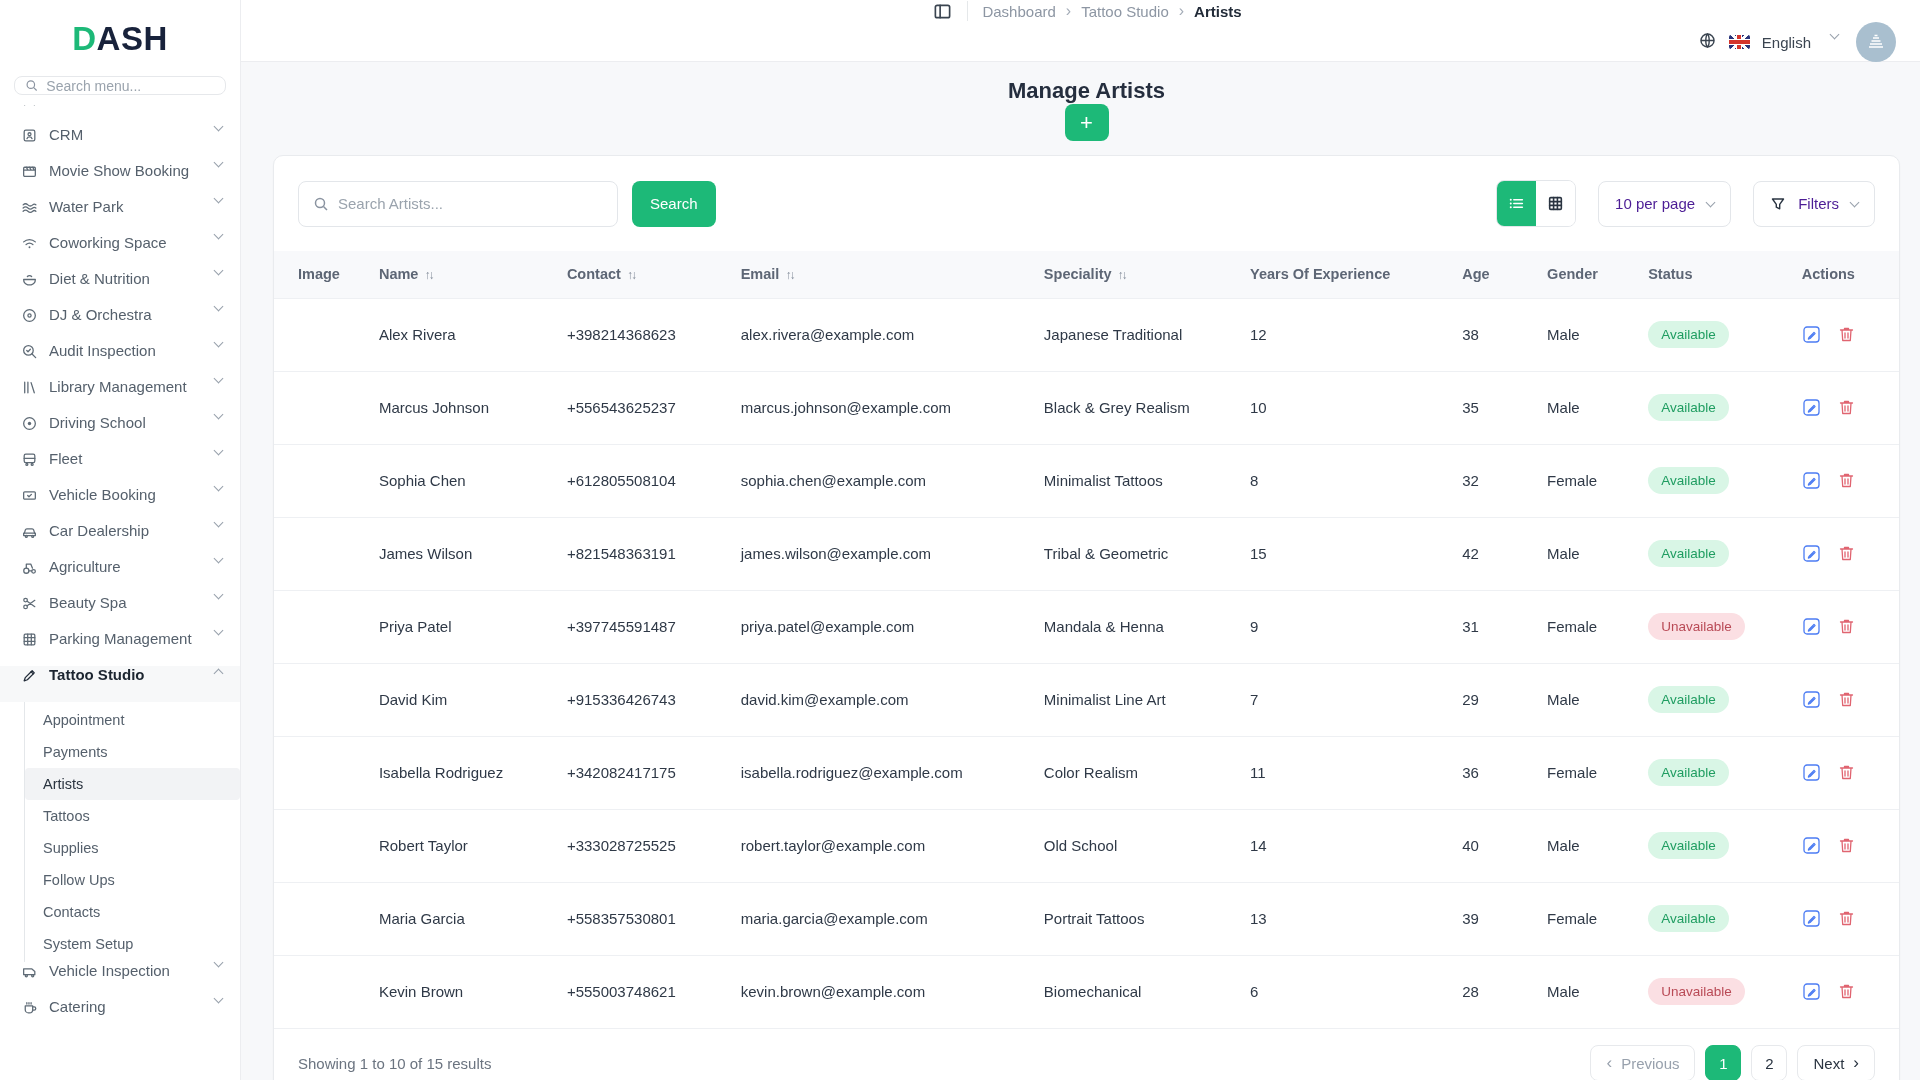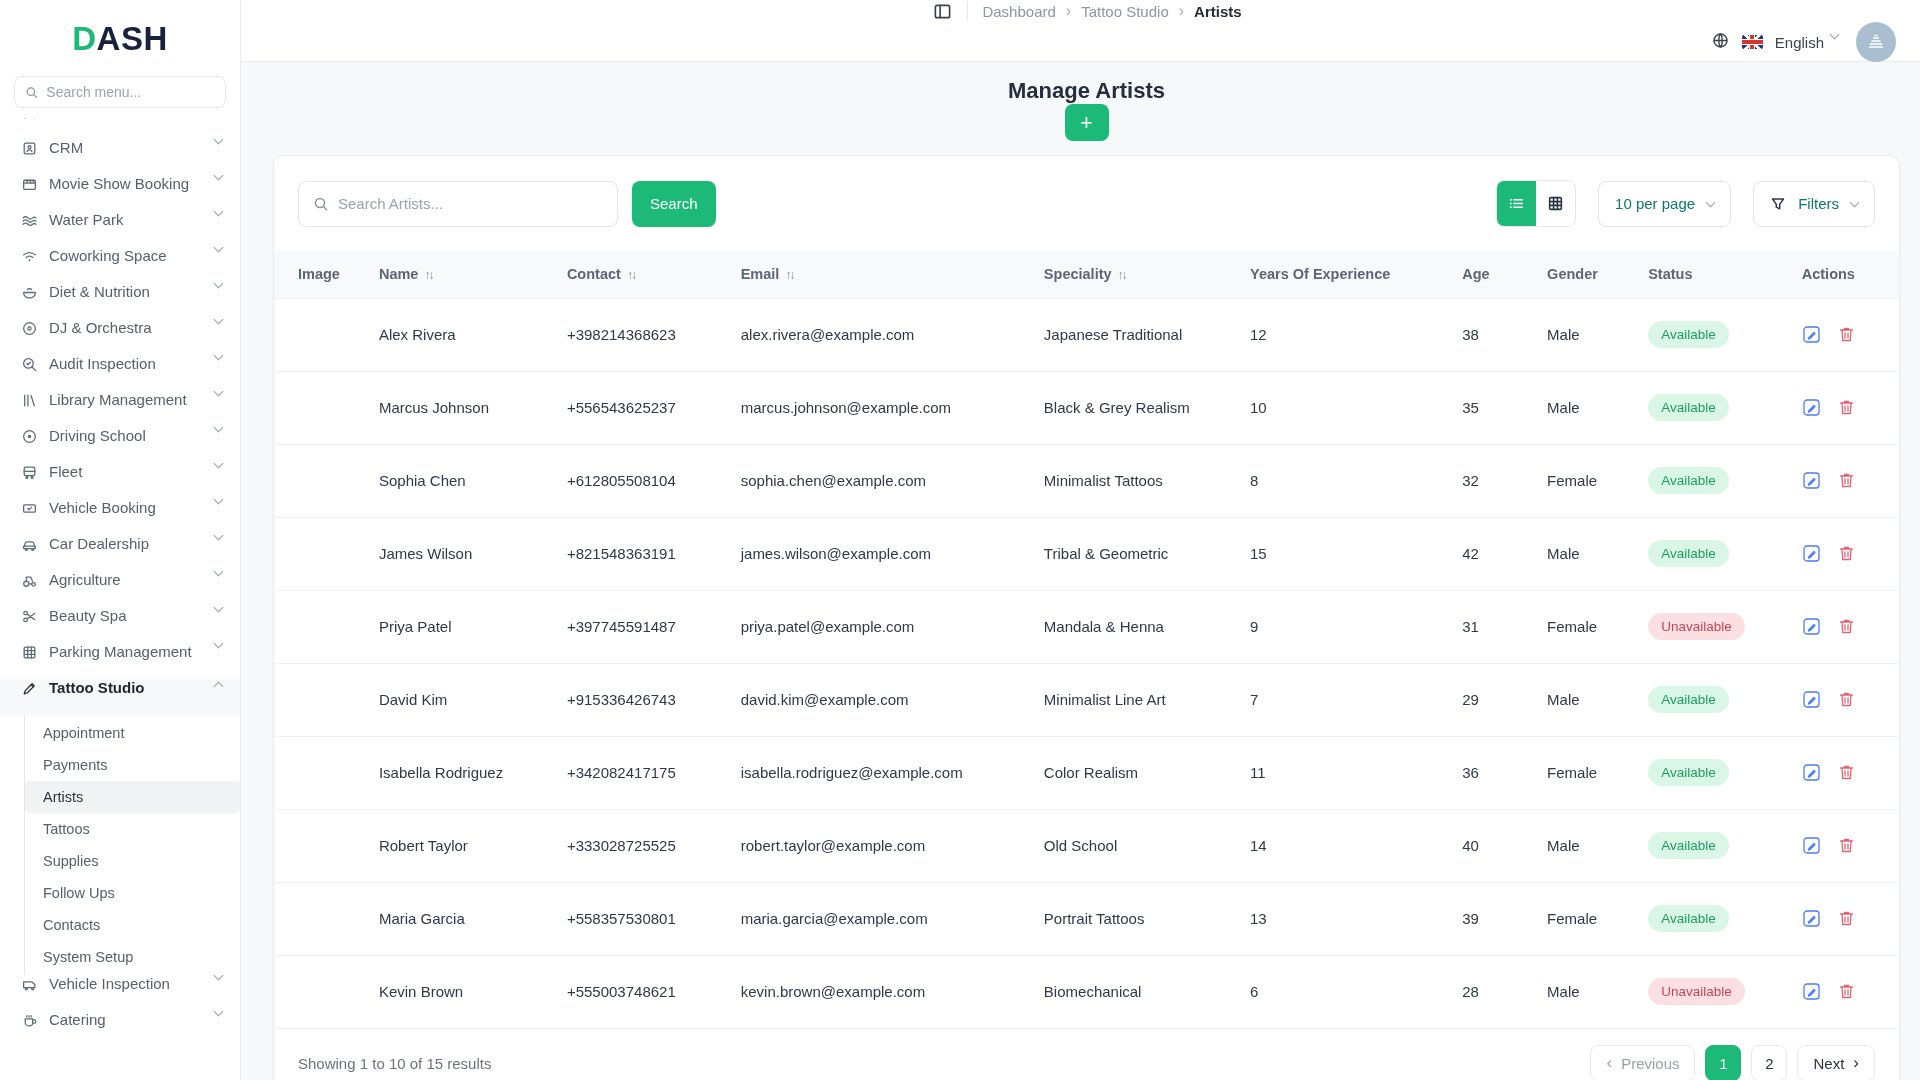--- a/index.html
+++ b/index.html
@@ -8,21 +8,21 @@
 
   
   .app { display:flex; width:1920px; height:1080px; }
   .sidebar { width:241px; min-width:241px; height:1080px; background:#fff; border-right:1px solid #ecedf0; display:flex; flex-direction:column; }
   .main { flex:1; display:flex; flex-direction:column; height:1080px; }
 
   
   .logo { display:flex; justify-content:center; align-items:center; padding:20px 0 14px; font-size:33px; font-weight:800; letter-spacing:.5px; cursor:pointer; }
   .logo .lg { color:#1db978; }
   .logo .ld { color:#18223b; }
-  .s-search { margin:4px 14px 10px; height:32px; border:1px solid #e6e8eb; border-radius:8px; display:flex; align-items:center; gap:8px; padding:0 10px; background:#fff; }
+  .s-search { margin:4px 14px 10px; height:19px; border:1px solid #e6e8eb; border-radius:8px; display:flex; align-items:center; gap:8px; padding:0 10px; background:#fff; }
   .s-search svg { width:15px; height:15px; stroke:#8a93a0; fill:none; stroke-width:1.4; }
   .s-search input { border:none; outline:none; width:100%; font-size:14px; color:#3a4450; font-family:inherit; background:transparent; }
   .s-search input::placeholder { color:#9aa3ad; }
   .menu { flex:1; overflow:hidden; padding-bottom:6px; }
   .si { height:36px; display:flex; align-items:flex-start; gap:11px; padding:0 18px 0 20px; font-size:15px; color:#55606c; cursor:pointer; white-space:nowrap; }
   .si.clip { margin-top:-15px; }
   .si .ic { width:18px; height:18px; display:flex; align-items:center; justify-content:center; }
   .si .ic svg { width:17px; height:17px; fill:none; stroke:#5f6b76; stroke-width:1.2; stroke-linecap:round; stroke-linejoin:round; }
   .si .lbl { flex:1; overflow:hidden; text-overflow:ellipsis; }
   .chev { width:7px; height:7px; border-right:1.6px solid #97a0ab; border-bottom:1.6px solid #97a0ab; transform:rotate(45deg); margin-top:-3px; }
@@ -43,21 +43,21 @@
   .crumbs .sep { color:#a5adb8; font-size:16px; }
   .crumbs .cur { color:#222b38; font-weight:700; }
   .tb-right { margin-left:auto; display:flex; align-items:center; gap:12px; }
   .globe svg { width:19px; height:19px; fill:none; stroke:#3a4450; stroke-width:1.2; }
   .flag { width:21px; height:14px; background:#29357a; position:relative; overflow:hidden; border-radius:2px; }
   .flag:before { content:""; position:absolute; inset:0;
     background:linear-gradient(45deg, transparent 44%, #fff 44%, #fff 56%, transparent 56%),
                linear-gradient(-45deg, transparent 44%, #fff 44%, #fff 56%, transparent 56%); }
   .flag:after { content:""; position:absolute; left:0; top:5px; width:21px; height:4px; background:#d4352c; box-shadow:0 0 0 1px #fff; }
   .flag .v { position:absolute; left:8.5px; top:0; width:4px; height:14px; background:#d4352c; box-shadow:0 0 0 1px #fff; }
-  .lang { font-size:15px; color:#3a4450; cursor:pointer; display:flex; align-items:flex-start; gap:7px; }
+  .lang { font-size:15px; color:#3a4450; cursor:pointer; display:flex; align-items:flex-start; gap:20px; }
   .avatar { width:40px; height:40px; border-radius:50%; background:#a9bfcf; display:flex; align-items:center; justify-content:center; cursor:pointer; margin-left:6px; }
   .avatar svg { width:22px; height:22px; stroke:#fff; stroke-width:1.6; fill:none; }
 
   
   .content { flex:1; padding:0 20px 0 32px; }
   .title-row { display:flex; align-items:center; justify-content:space-between; margin:16px 0 14px;flex-direction:column; }
   .title-row h1 { font-size:22px; font-weight:800; color:#252e3e; }
   .add-btn { width:44px; height:37px; background:#1db978; color:#fff; border:none; border-radius:8px; font-size:22px; font-weight:400; cursor:pointer; display:flex; align-items:center; justify-content:center; line-height:1; }
 
   .card { background:#fff; border:1px solid #e9ebee; border-radius:10px; box-shadow:0 1px 2px rgba(20,30,50,.03); }
@@ -68,21 +68,21 @@
   .srch input { border:none; outline:none; flex:1; font-size:15px; font-family:inherit; color:#3a4450; }
   .srch input::placeholder { color:#9aa3ad; }
   .search-btn { margin-left:14px; height:46px; padding:0 18px; background:#1db978; color:#fff; border:none; border-radius:8px; font-size:15px; font-family:inherit; cursor:pointer; }
   .tool-right { margin-left:auto; display:flex; align-items:center; gap:22px; }
   .vtoggle { display:flex; border:1px solid #e3e6ea; border-radius:8px; overflow:hidden; }
   .vt-btn { width:39px; height:45px; display:flex; align-items:center; justify-content:center; background:#fff; border:none; cursor:pointer; }
   .vt-btn.active { background:#1db978; }
   .vt-btn svg { width:17px; height:17px; fill:none; stroke-width:1.5; stroke-linecap:round; }
   .vt-btn.active svg { stroke:#fff; }
   .vt-btn:not(.active) svg { stroke:#2a3441; }
-  .select-box, .filters-btn { height:46px; border:1px solid #e3e6ea; border-radius:8px; background:#fff; display:flex; align-items:center; gap:12px; padding:0 16px; font-size:15px; color:#0f766e; cursor:pointer; font-family:inherit; }
+  .select-box, .filters-btn { height:46px; border:1px solid #e3e6ea; border-radius:8px; background:#fff; display:flex; align-items:center; gap:12px; padding:0 16px; font-size:15px; color:#4c1d95; cursor:pointer; font-family:inherit; }
   .filters-btn svg { width:16px; height:16px; fill:none; stroke:#2a3441; stroke-width:1.4; stroke-linejoin:round; }
 
   
   table { width:100%; border-collapse:collapse; table-layout:fixed; }
   thead th { background:#f8f9fb; height:47px; text-align:left; font-size:14.5px; font-weight:700; color:#5d6675; padding:0 14px; }
   th:first-child, td:first-child { padding-left:24px; }
   .sort { color:#848d9a; font-size:12px; letter-spacing:-2px; margin-left:6px; font-weight:400; }
   tbody td { height:73px; border-top:1px solid #eef0f3; font-size:15px; color:#2f3947; padding:0 14px; }
   .avt { width:42px; height:42px; border-radius:10px; overflow:hidden; position:relative; }
   .pill { display:inline-block; padding:6px 13px; border-radius:999px; font-size:13.5px; }

